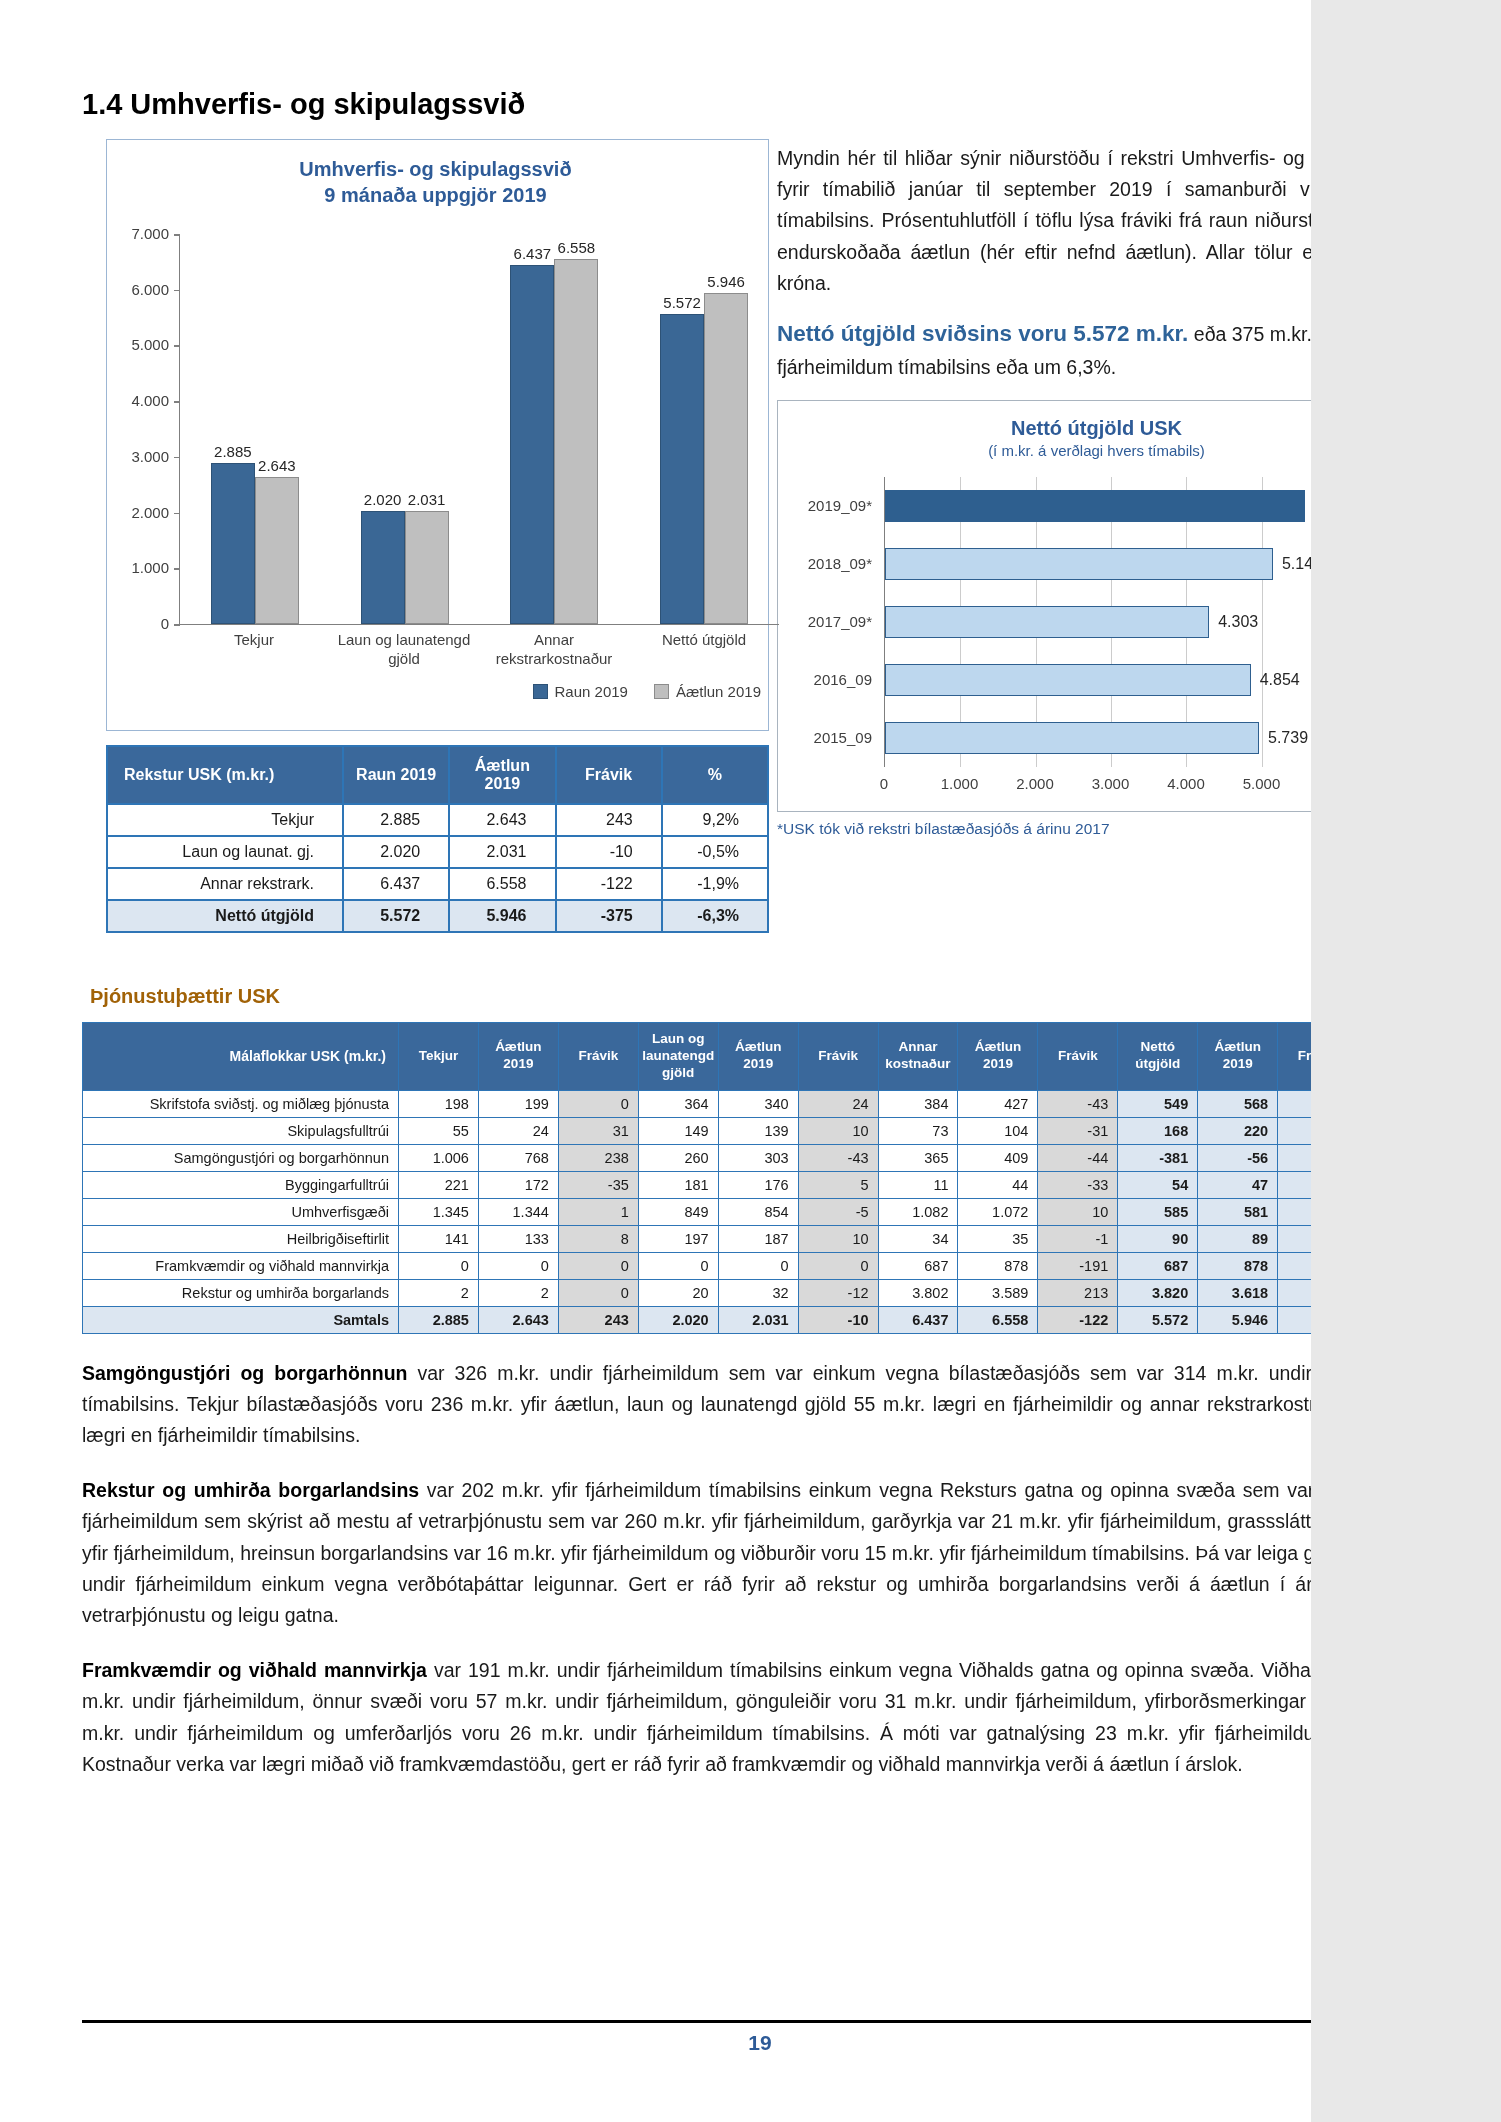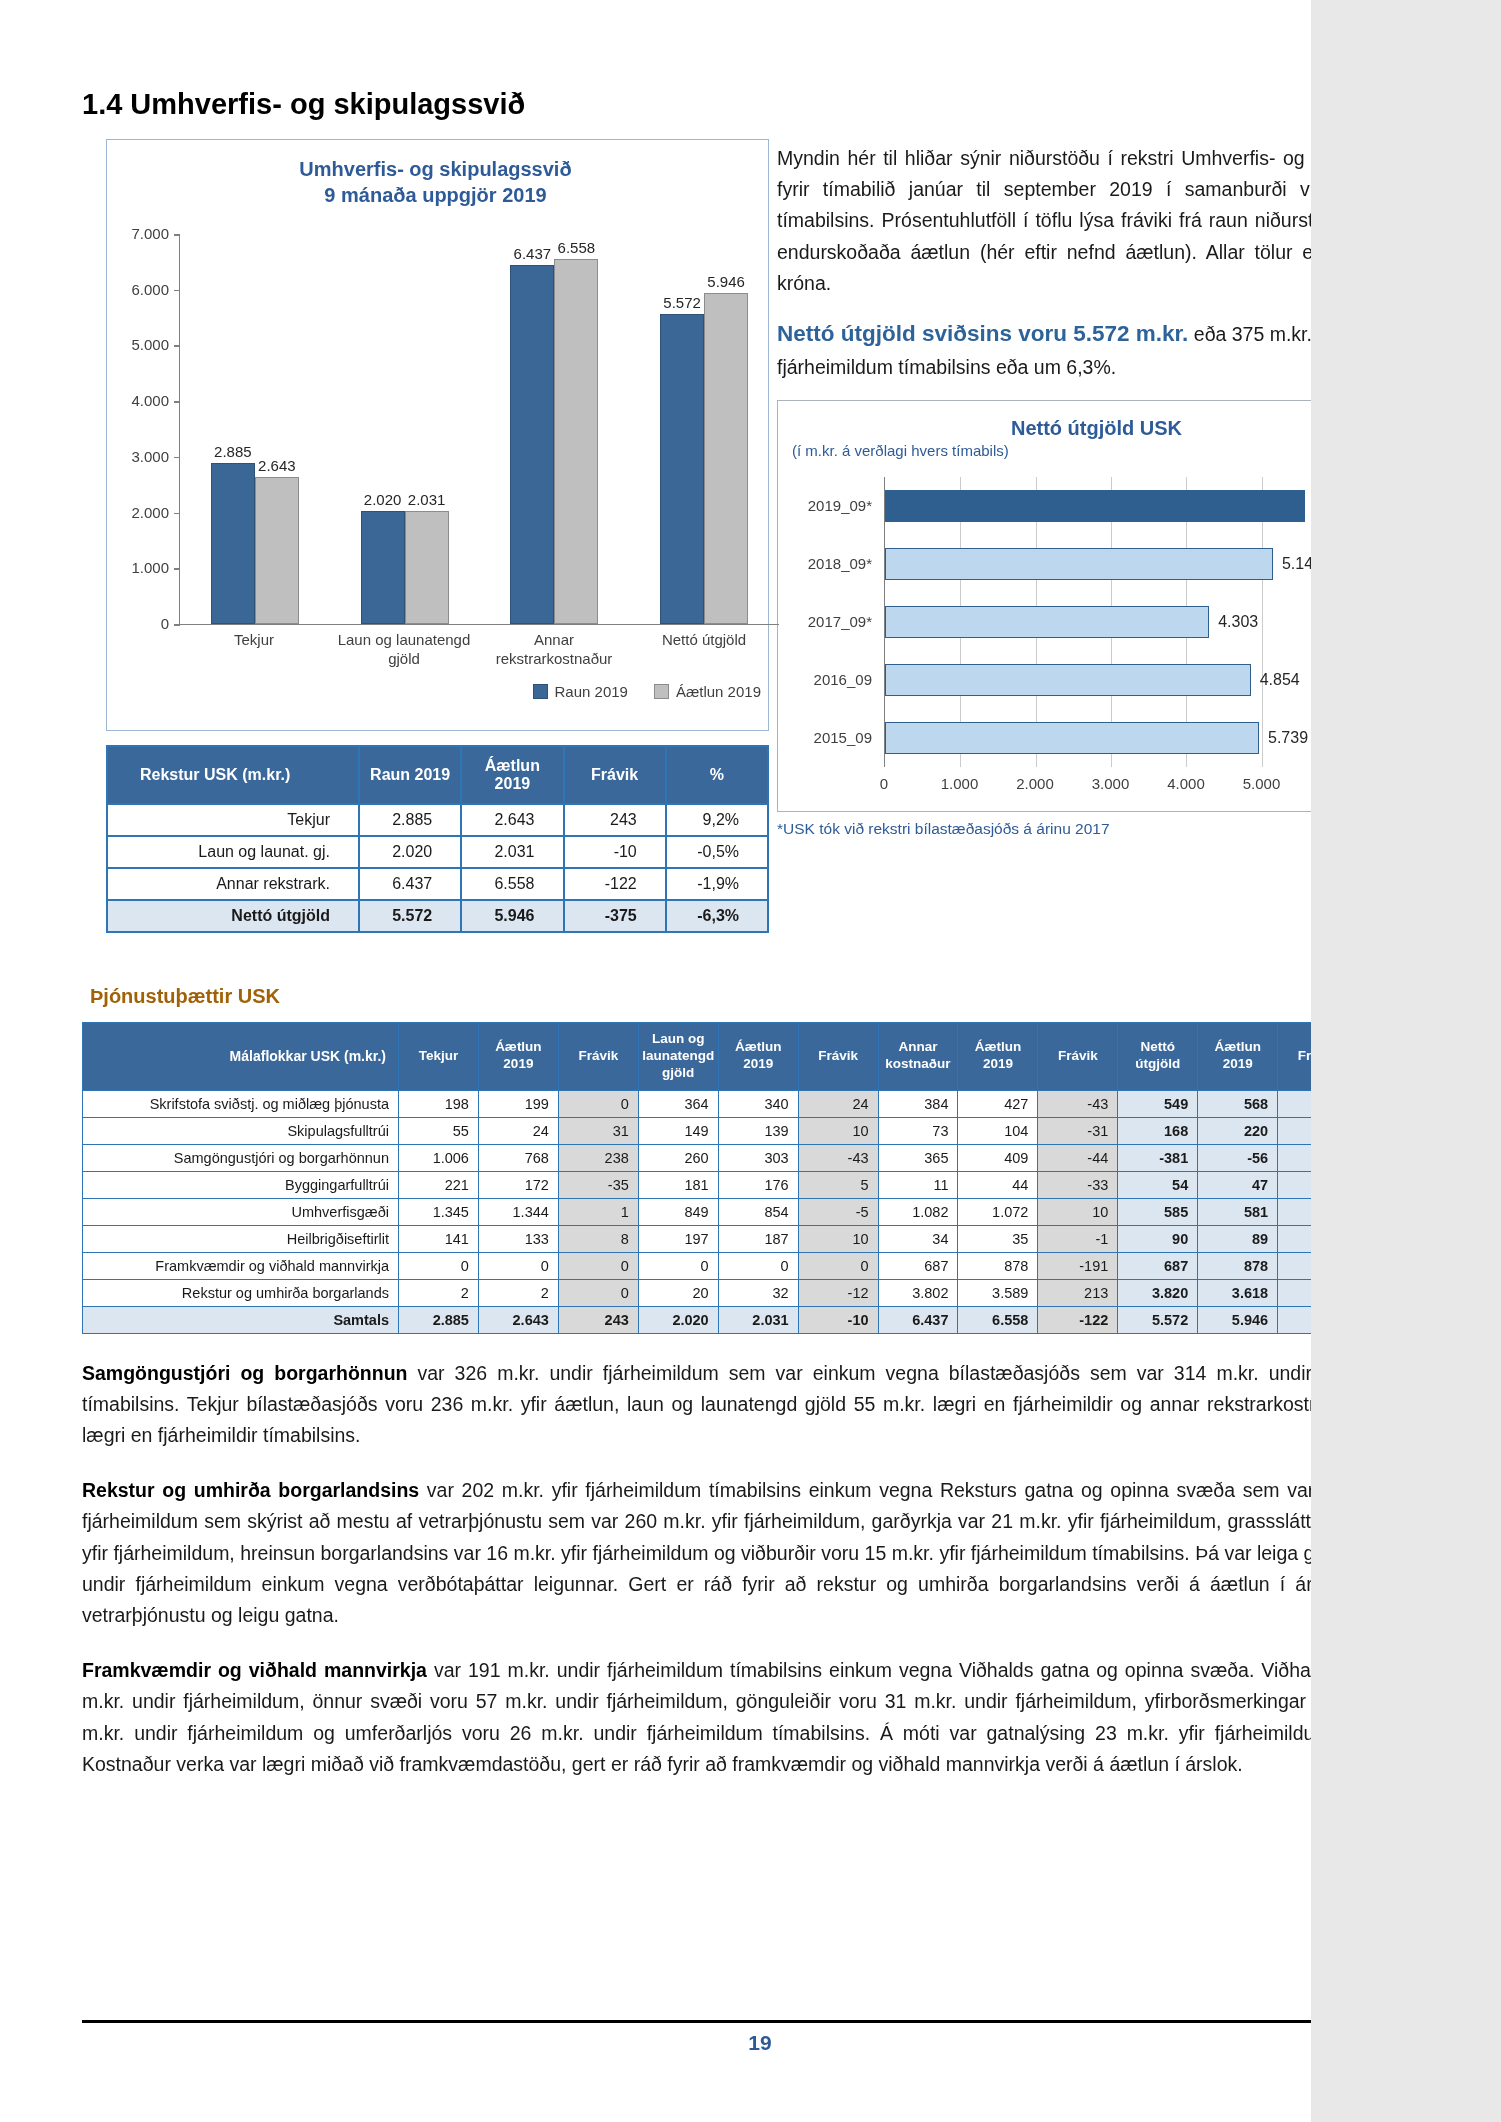--- a/index.html
+++ b/index.html
@@ -33,33 +33,33 @@
   .cc-legend{display:flex;justify-content:flex-end;gap:26px;margin:14px 18px 0 0;align-items:center;}
   .legend-item{display:flex;align-items:center;gap:7px;font-size:15px;color:#3f3f3f;}
   .legend-swatch{width:13px;height:13px;}
   .legend-swatch.raun{background:#3a6795;border:1px solid #2d5276;}
   .legend-swatch.aaetlun{background:#bfbfbf;border:1px solid #8c8c8c;}
 
   
   .small-table{border-collapse:collapse;table-layout:fixed;width:663px;margin-top:14px;}
   .small-table th{background:#3a689b;color:#fff;font-weight:bold;font-size:16px;
                   border:2px solid #2e75b6;padding:10px 6px;text-align:center;}
-  .small-table th.lbl{text-align:left;padding-left:32px;width:212px;}
+  .small-table th.lbl{text-align:left;padding-left:16px;width:212px;}
   .small-table td{border:2px solid #2e75b6;font-size:16px;padding:6px 28px 6px 6px;
                   text-align:right;background:#fff;color:#1a1a1a;}
   .small-table tr.total td{background:#dce6f1;font-weight:bold;}
 
   
   .intro{font-size:19.5px;line-height:1.6;text-align:justify;margin:4px 0 0 0;color:#1a1a1a;}
   .highlight{margin:18px 0 0 0;font-size:19.5px;line-height:1.55;color:#1a1a1a;}
   .highlight .hl-bold{color:#2e6399;font-weight:bold;font-size:22.5px;}
 
   .chart-box2{border:1.5px solid #a9b4bf;box-sizing:border-box;margin-top:18px;padding:16px 36px 10px 14px;}
   .hc-title{color:#2e5b97;font-weight:bold;font-size:20px;text-align:center;}
-  .hc-subtitle{color:#2e5b97;font-size:15px;text-align:left;margin-top:2px;}
+  .hc-subtitle{color:#2e5b97;font-size:15px;text-align:center;margin-top:2px;}
   .hc-body{display:flex;margin-top:18px;}
   .hc-cats{width:92px;flex:0 0 92px;}
   .hc-cat{height:58px;line-height:58px;text-align:right;padding-right:12px;font-size:15px;color:#3f3f3f;}
   .hc-main{flex:1;padding-right:64px;}
   .hc-trackarea{position:relative;height:290px;border-left:1.5px solid #7f7f7f;}
   .hc-grid{position:absolute;top:0;bottom:0;width:1px;background:#cccccc;}
   .hc-row{height:58px;position:relative;}
   .hc-bar{position:absolute;top:13px;height:32px;box-sizing:border-box;border:1px solid #2e5f8f;}
   .hc-val{position:absolute;top:13px;line-height:32px;margin-left:9px;font-size:16px;color:#262626;white-space:nowrap;}
   .hc-xaxis{position:relative;height:26px;margin-top:8px;}

